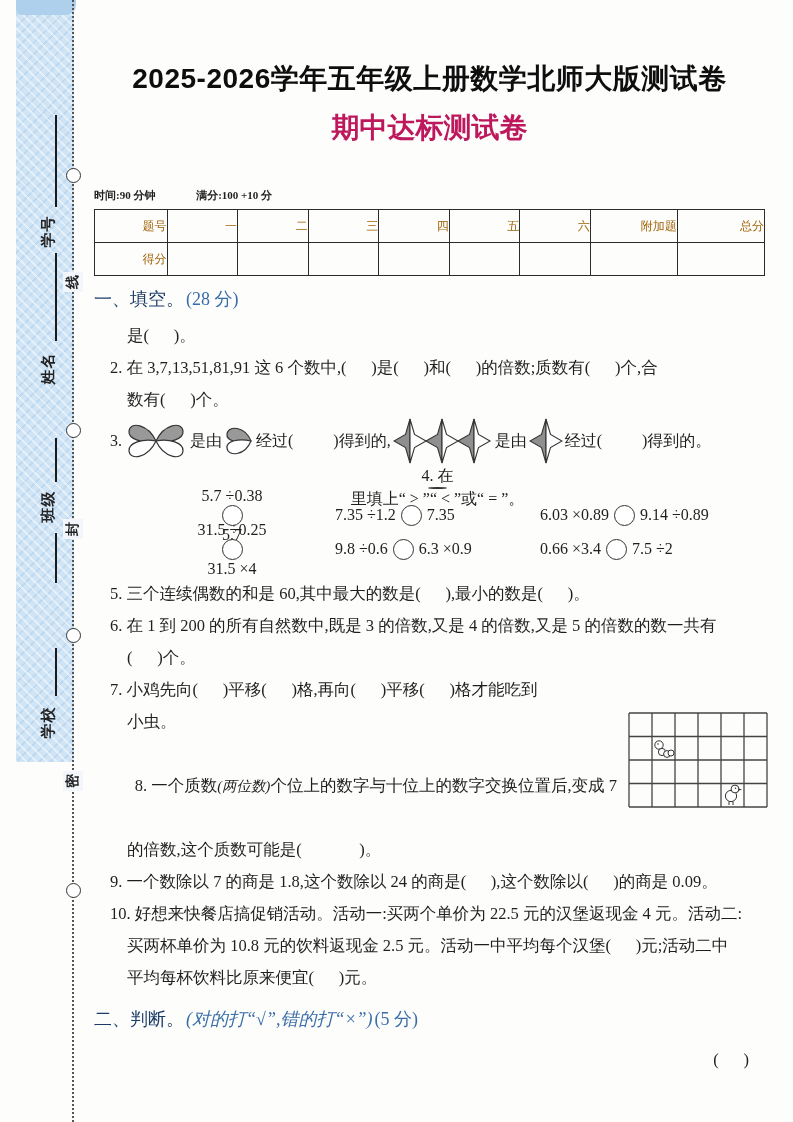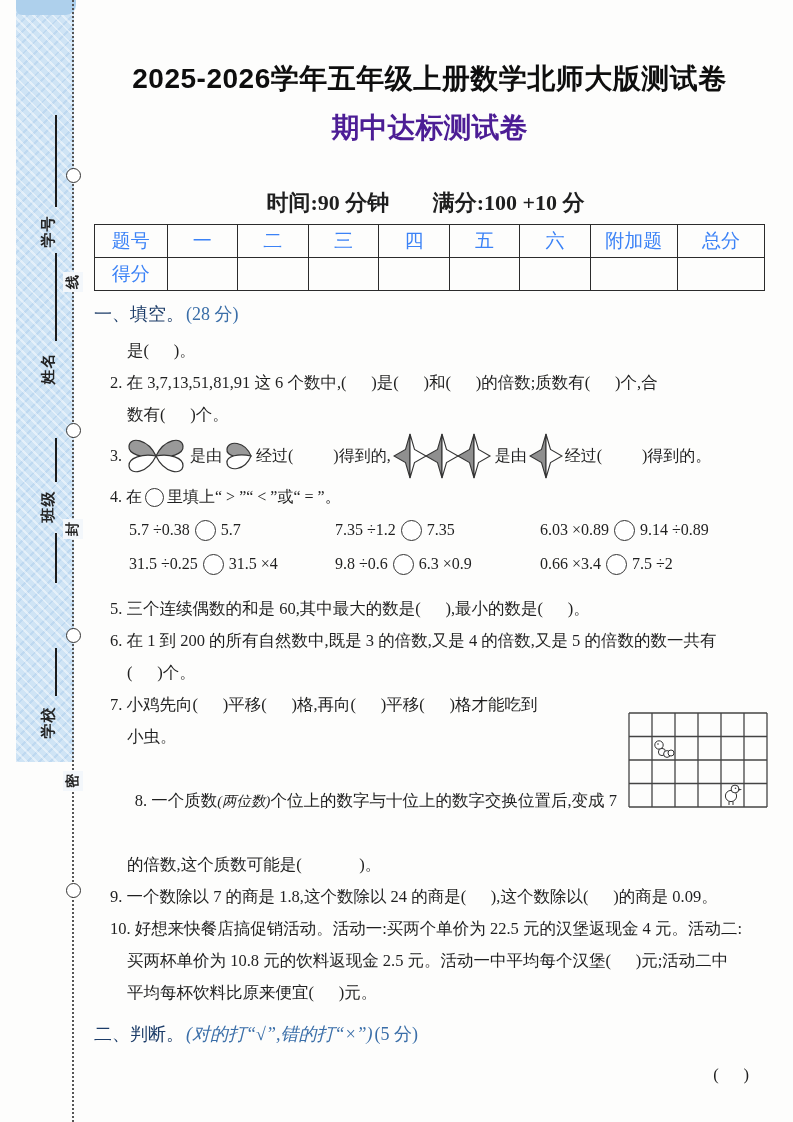--- a/index.html
+++ b/index.html
@@ -25,45 +25,45 @@
   .side-label { position:absolute; left:25px; width:46px; height:46px;
     display:flex; align-items:center; justify-content:center; z-index:2; }
   .side-label span { transform:rotate(-90deg); display:block; white-space:nowrap;
     font-size:15px; font-weight:700; color:#222; letter-spacing:1px; }
 
   
   .main { position:absolute; left:94px; top:0; width:671px; }
   .title1 { margin-top:58px; text-align:center; font-family:"Liberation Sans","DejaVu Sans",sans-serif;
     font-weight:800; font-size:28px; letter-spacing:.5px; color:#0e0e0e; line-height:42px; }
   .title2 { margin-top:10px; text-align:center; font-family:"Liberation Sans","DejaVu Sans",sans-serif;
-    font-weight:800; font-size:28px; color:#4c1d95; line-height:36px; }
-  .meta { margin-top:42px; text-align:center; padding-right:8px; font-weight:700; font-size:22px; }
+    font-weight:800; font-size:28px; color:#be185d; line-height:36px; }
+  .meta { margin-top:42px; text-align:left; padding-right:8px; font-weight:700; font-size:11px; }
   .meta .gap { margin-left:38px; }
 
   table.score { margin-top:6px; width:100%; border-collapse:collapse; }
-  table.score td { border:1.6px solid #2b2b2b; height:33px; text-align:center;
-    font-size:19px; color:#3b82f6; }
+  table.score td { border:1.6px solid #2b2b2b; height:33px; text-align:right;
+    font-size:12px; color:#a16207; }
   table.score tr:first-child td { font-weight:500; }
   td.c0{width:10.5%} td.cn{width:10.2%} td.c7{width:12.6%} td.c8{width:12.6%}
 
   .sec-head { margin-top:12px; font-size:18px; font-weight:400; color:#1c3c68; line-height:22px; }
   .sec-pts  { color:#3a6ea8; margin-left:2px; }
   .sec-hint { color:#3a6ea8; font-style:italic; margin-left:2px; }
 
   .qwrap { margin-top:10px; }
   .line { white-space:pre; font-size:16.5px; line-height:32px; color:#1f1f1f; }
   .ind1 { padding-left:16px; }
   .ind2 { padding-left:33px; }
   .q3row { display:flex; align-items:center; height:50px; padding-left:16px; white-space:pre; }
-  .q4row { display:flex; align-items:center; height:32px; padding-left:16px; white-space:pre; }
+  .q4row { display:flex; align-items:center; height:32px; padding-left:16px; white-space:pre;flex-direction:column; }
   .small-paren { font-size:14.5px; font-style:italic; }
 
   .cmp-row { display:flex; height:34px; align-items:center; padding-left:35px; }
   .cmp-cell { display:flex; align-items:center; white-space:pre; }
-  .cmp-cell.w1 { width:206px; } .cmp-cell.w2 { width:205px; }
+  .cmp-cell.w1 { width:206px;flex-direction:column; } .cmp-cell.w2 { width:205px; }
   .cmp-circle { display:inline-block; width:21px; height:21px; border:1.6px solid #333;
     border-radius:50%; margin:0 5px; background:#fff; flex:0 0 auto; }
   .q4circle { display:inline-block; width:19px; height:19px; border:1.6px solid #333;
     border-radius:50%; margin:0 3px; vertical-align:-4px; background:#fff; }
   .sp12 { margin-top:12px; } .sp6 { margin-top:14px; }
   .cut { margin-right:150px; }
 
   .judge { position:relative; }
   .jblank { position:absolute; right:16px; top:0; }
 

